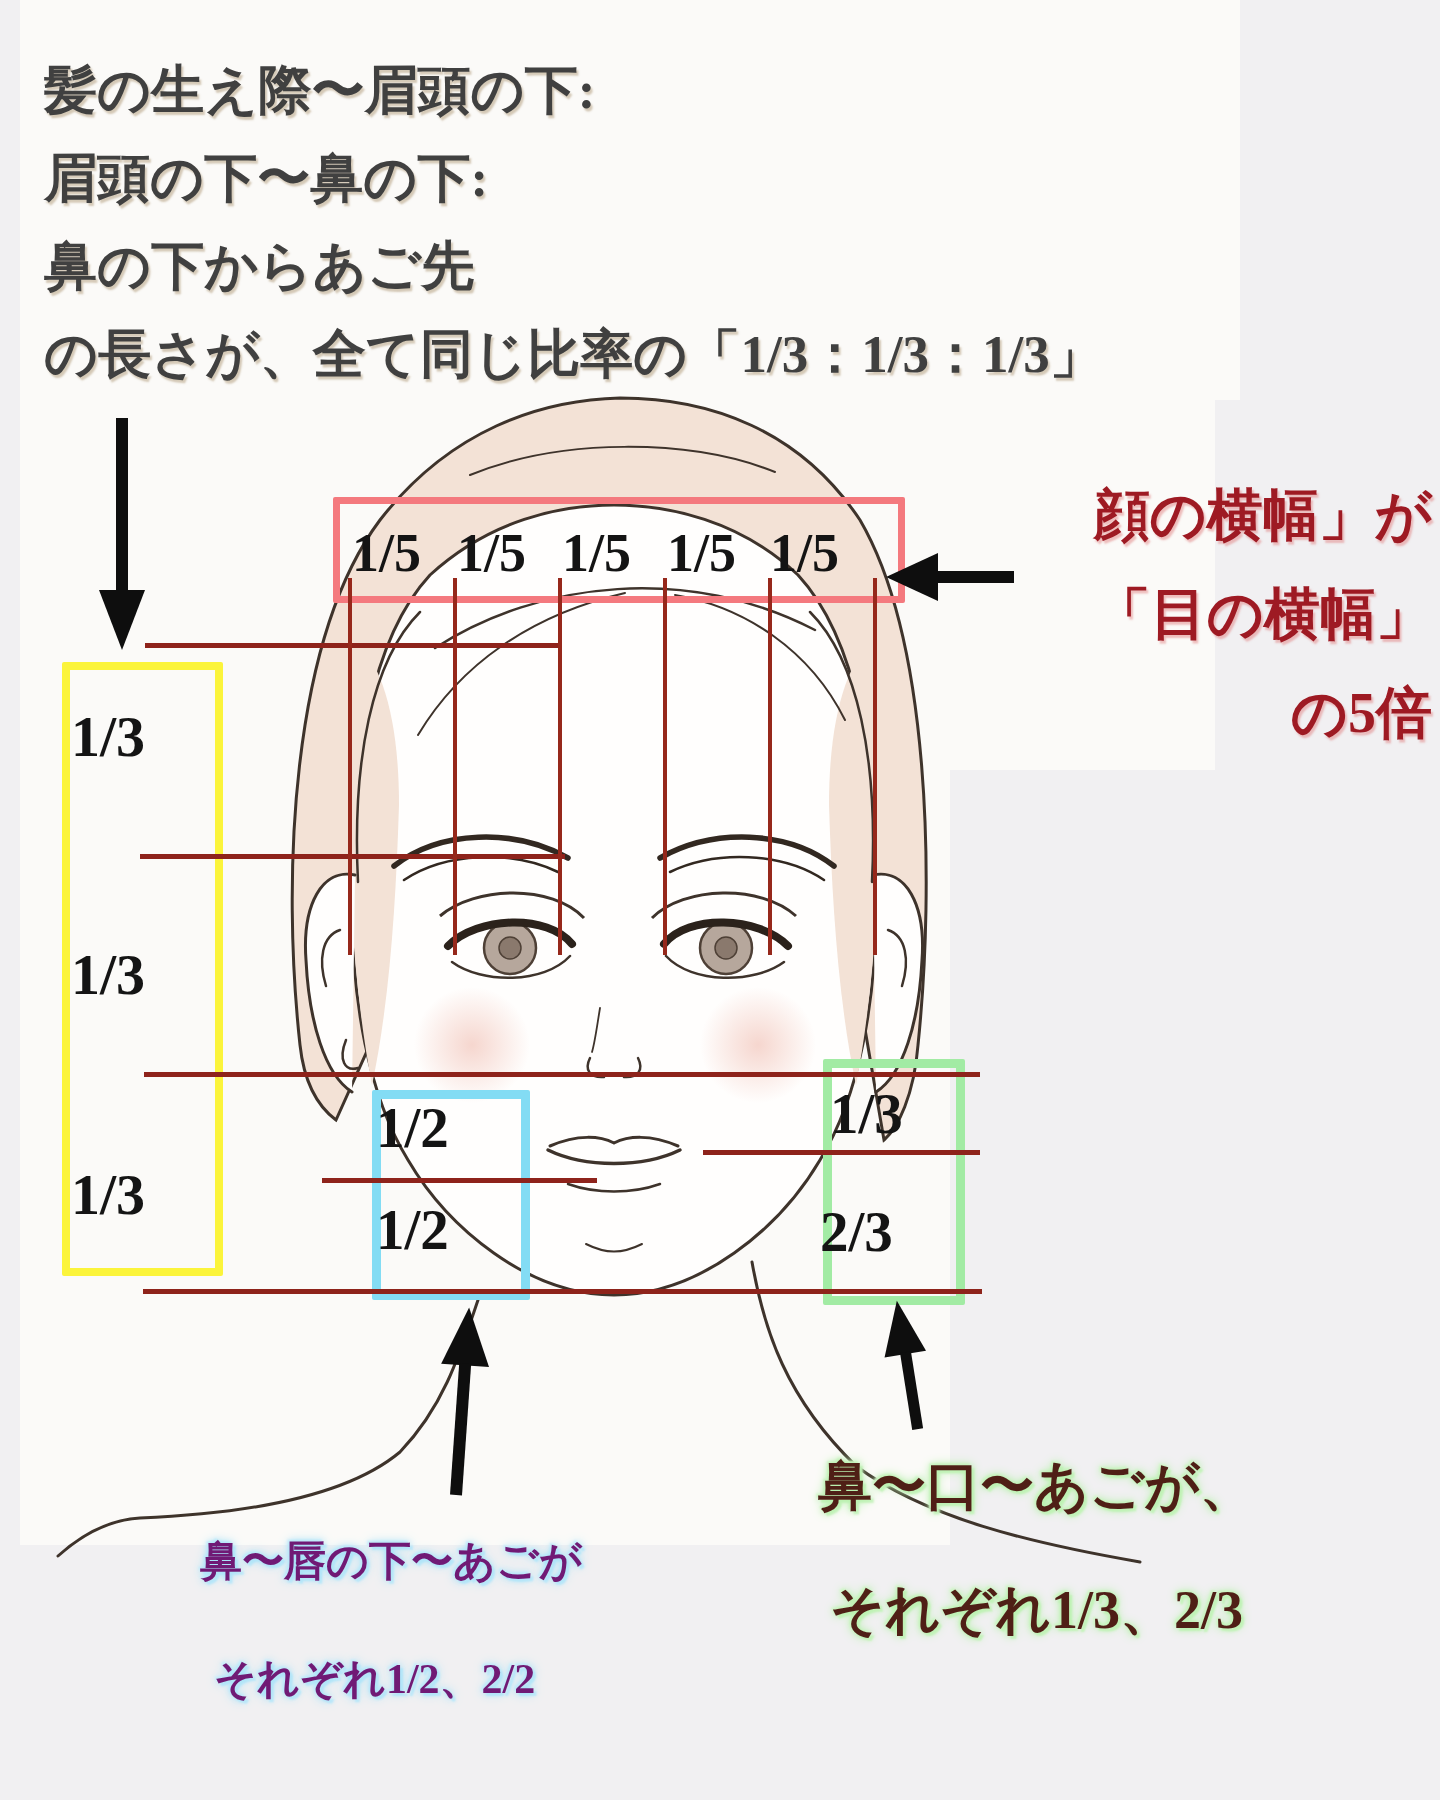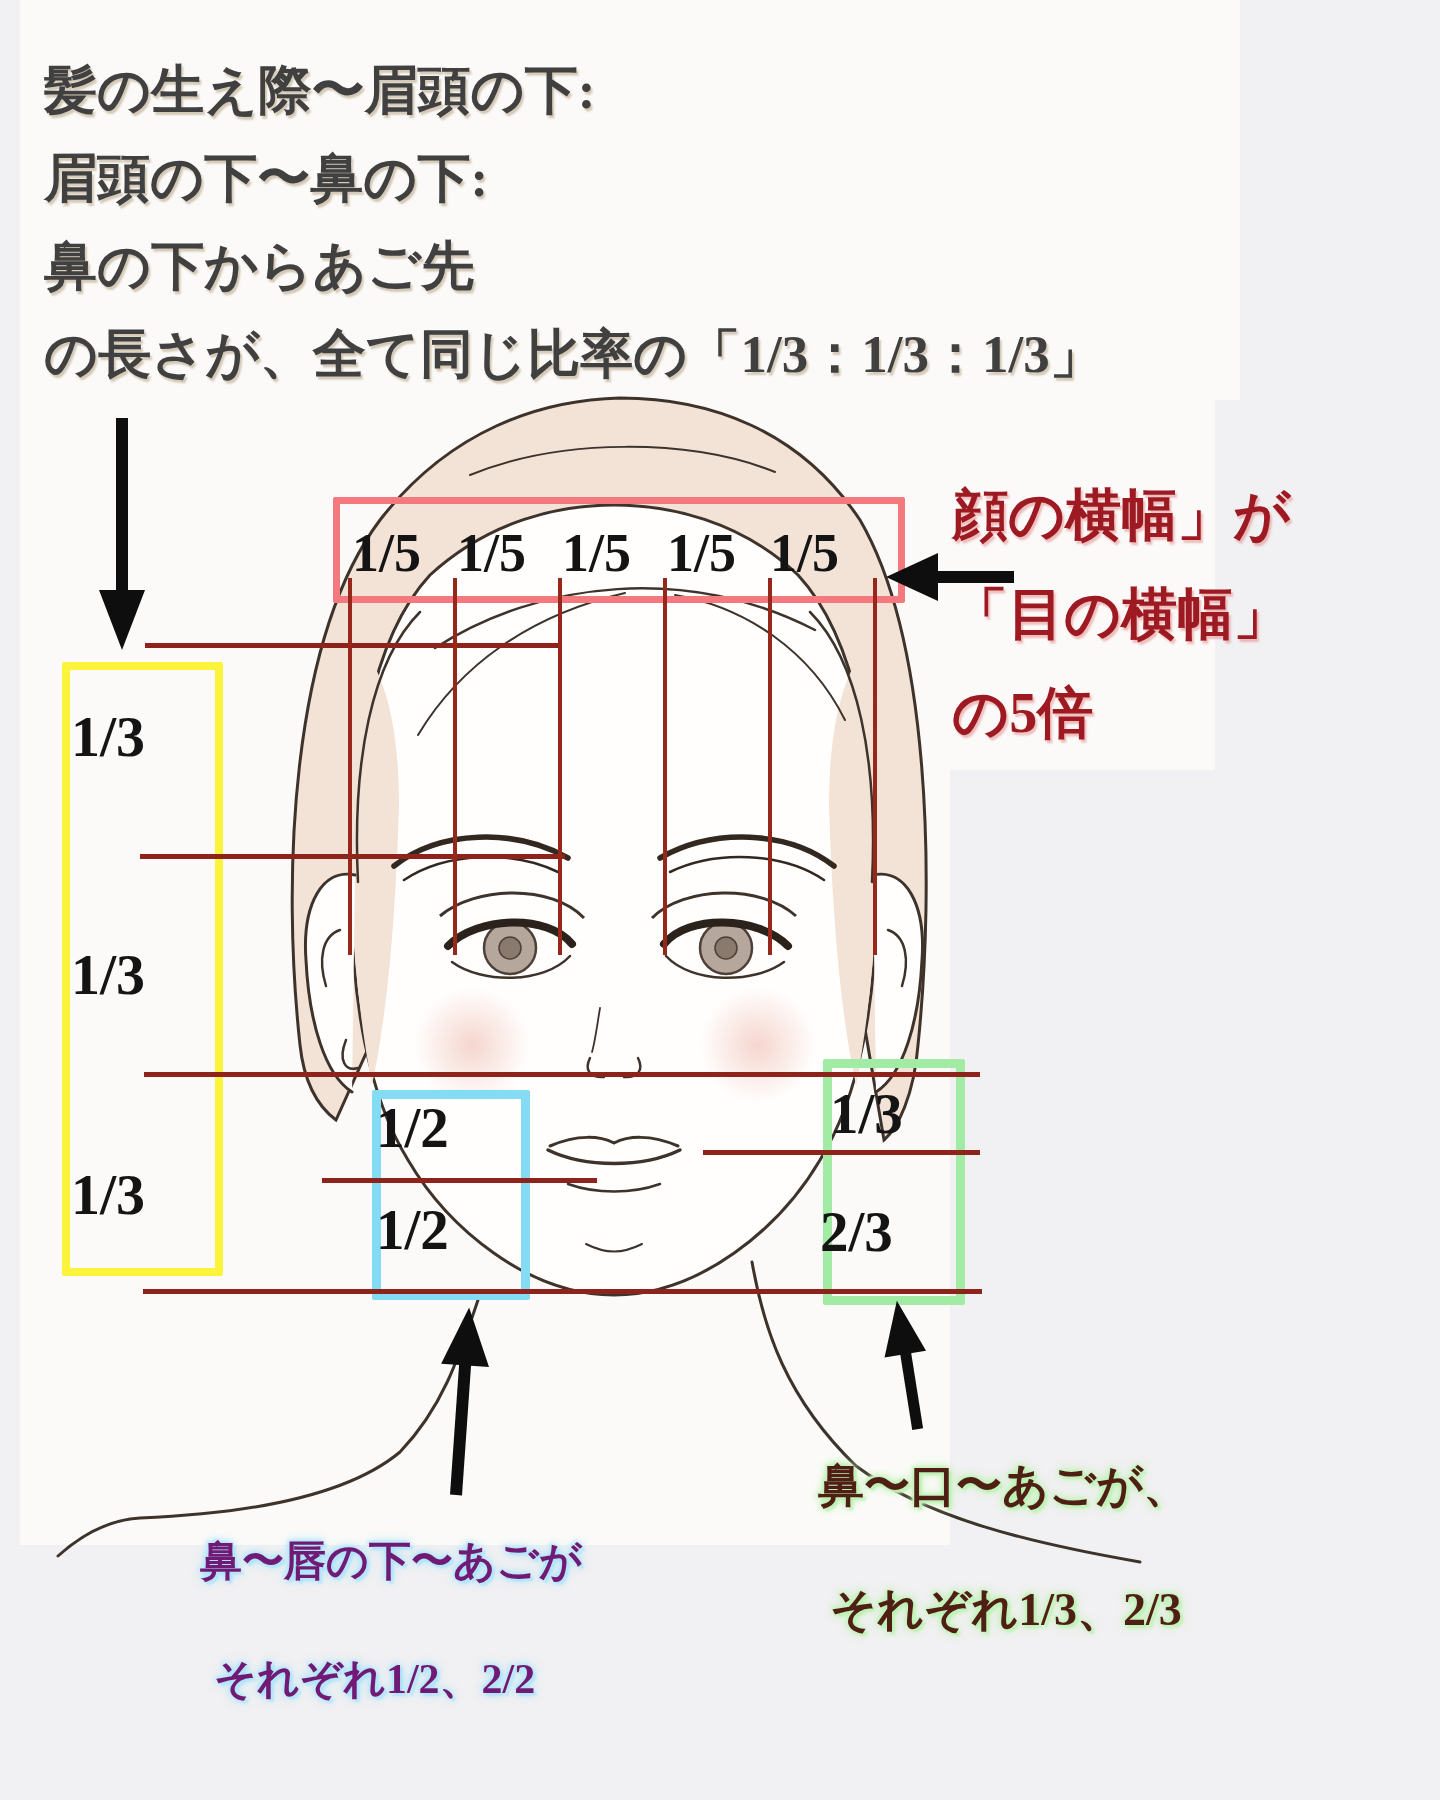--- a/index.html
+++ b/index.html
@@ -28,30 +28,30 @@
   .lab-big  {width:130px;font-size:58px;line-height:72px;}
   
   .headline{
     position:absolute;left:44px;top:46px;z-index:4;width:1240px;
     color:#404040;font-size:53px;font-weight:700;line-height:88px;
     text-shadow:2px 3px 2px rgba(140,110,60,.35);white-space:nowrap;
   }
   .rednote{
     position:absolute;left:952px;top:466px;width:480px;z-index:4;
     color:#9e1a23;font-size:56px;font-weight:700;line-height:99px;
-    text-align:left;text-shadow:2px 3px 2px rgba(225,130,130,.5);white-space:nowrap;
+    text-align:right;text-shadow:2px 3px 2px rgba(225,130,130,.5);white-space:nowrap;
   }
   .bluenote{
     position:absolute;left:200px;top:1502px;z-index:6;
     color:#701a75;font-size:42px;font-weight:700;line-height:118px;white-space:nowrap;
     text-shadow:0 0 6px #a9e2f7,0 0 12px #a9e2f7,3px 3px 2px #bfe9fa,-2px -2px 2px #d6f1fc;
   }
   .greennote{
     position:absolute;left:818px;top:1424px;z-index:6;
-    color:#4f1f16;font-size:46px;font-weight:700;line-height:124px;white-space:nowrap;
+    color:#4f1f16;font-size:54px;font-weight:700;line-height:124px;white-space:nowrap;
     text-shadow:0 0 6px #b9f0ae,0 0 12px #b9f0ae,3px 3px 2px #c9f4c0,-2px -2px 2px #ddf8d6;
   }
   
   .arrow{position:absolute;z-index:7;}
   .arrow .shaft{position:absolute;background:#0e0e0e;}
   .arrow .head{position:absolute;width:0;height:0;}
   svg.face{position:absolute;left:0;top:0;z-index:1;}
 </style>
 </head>
 <body>

